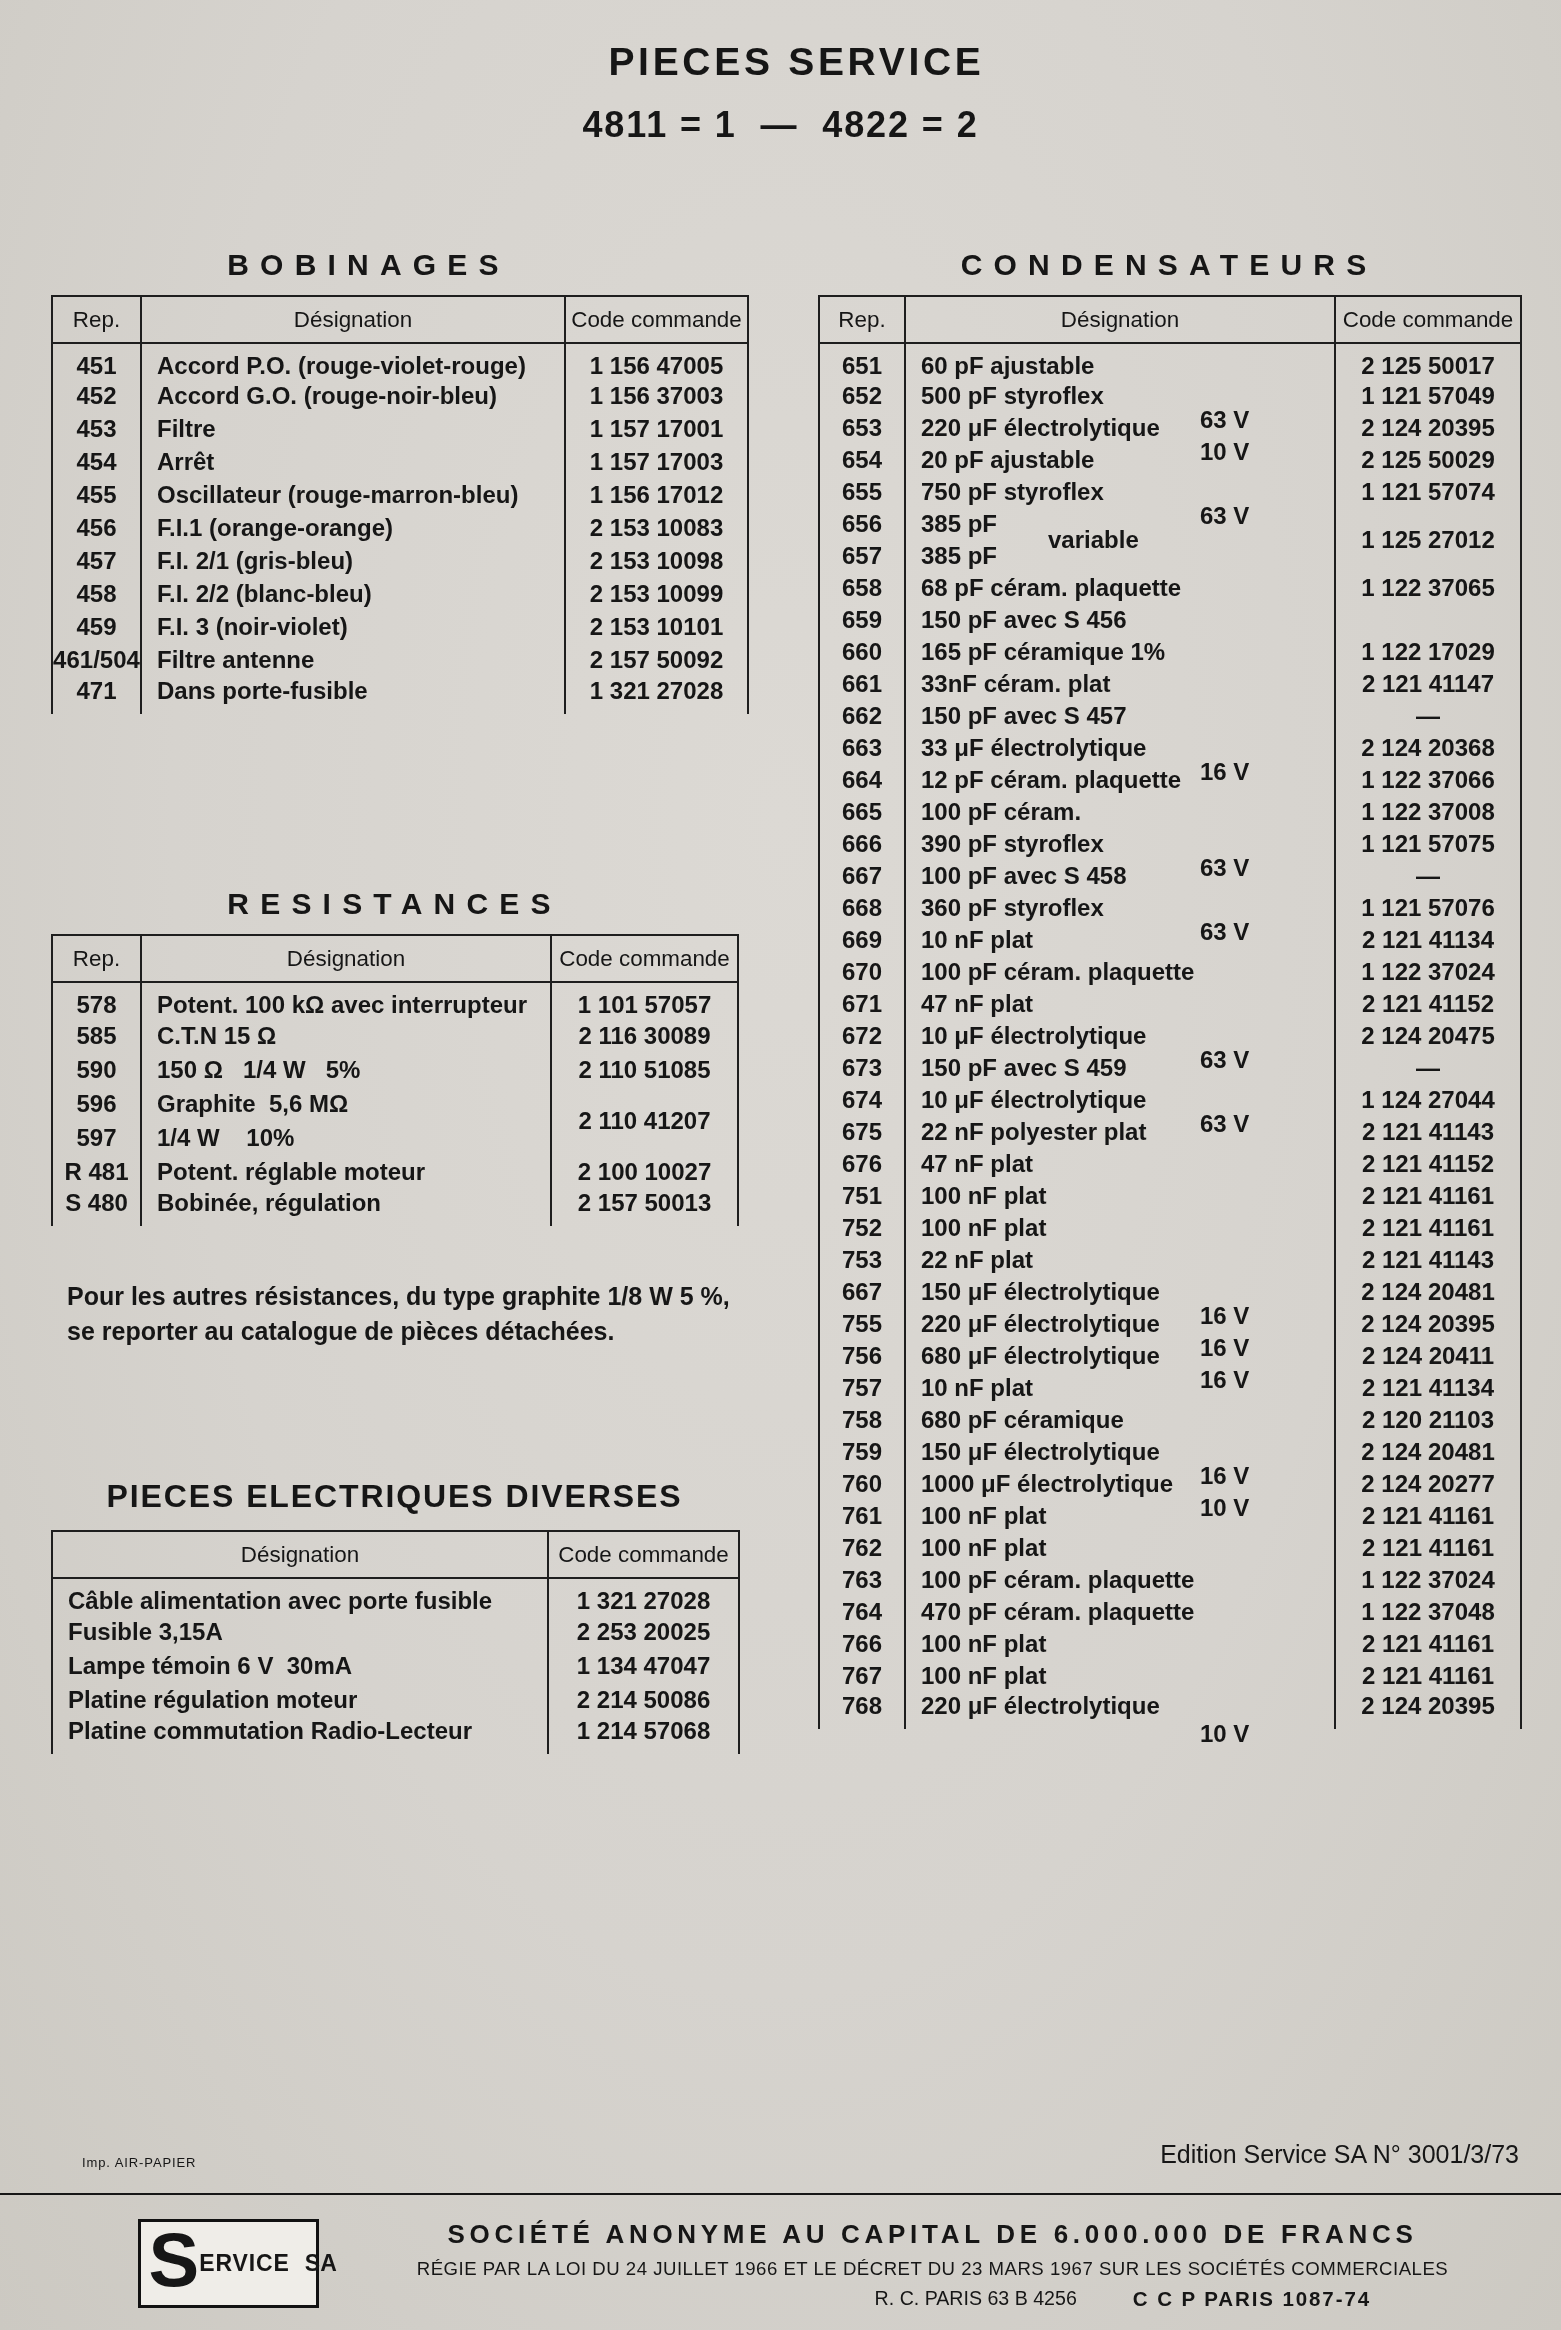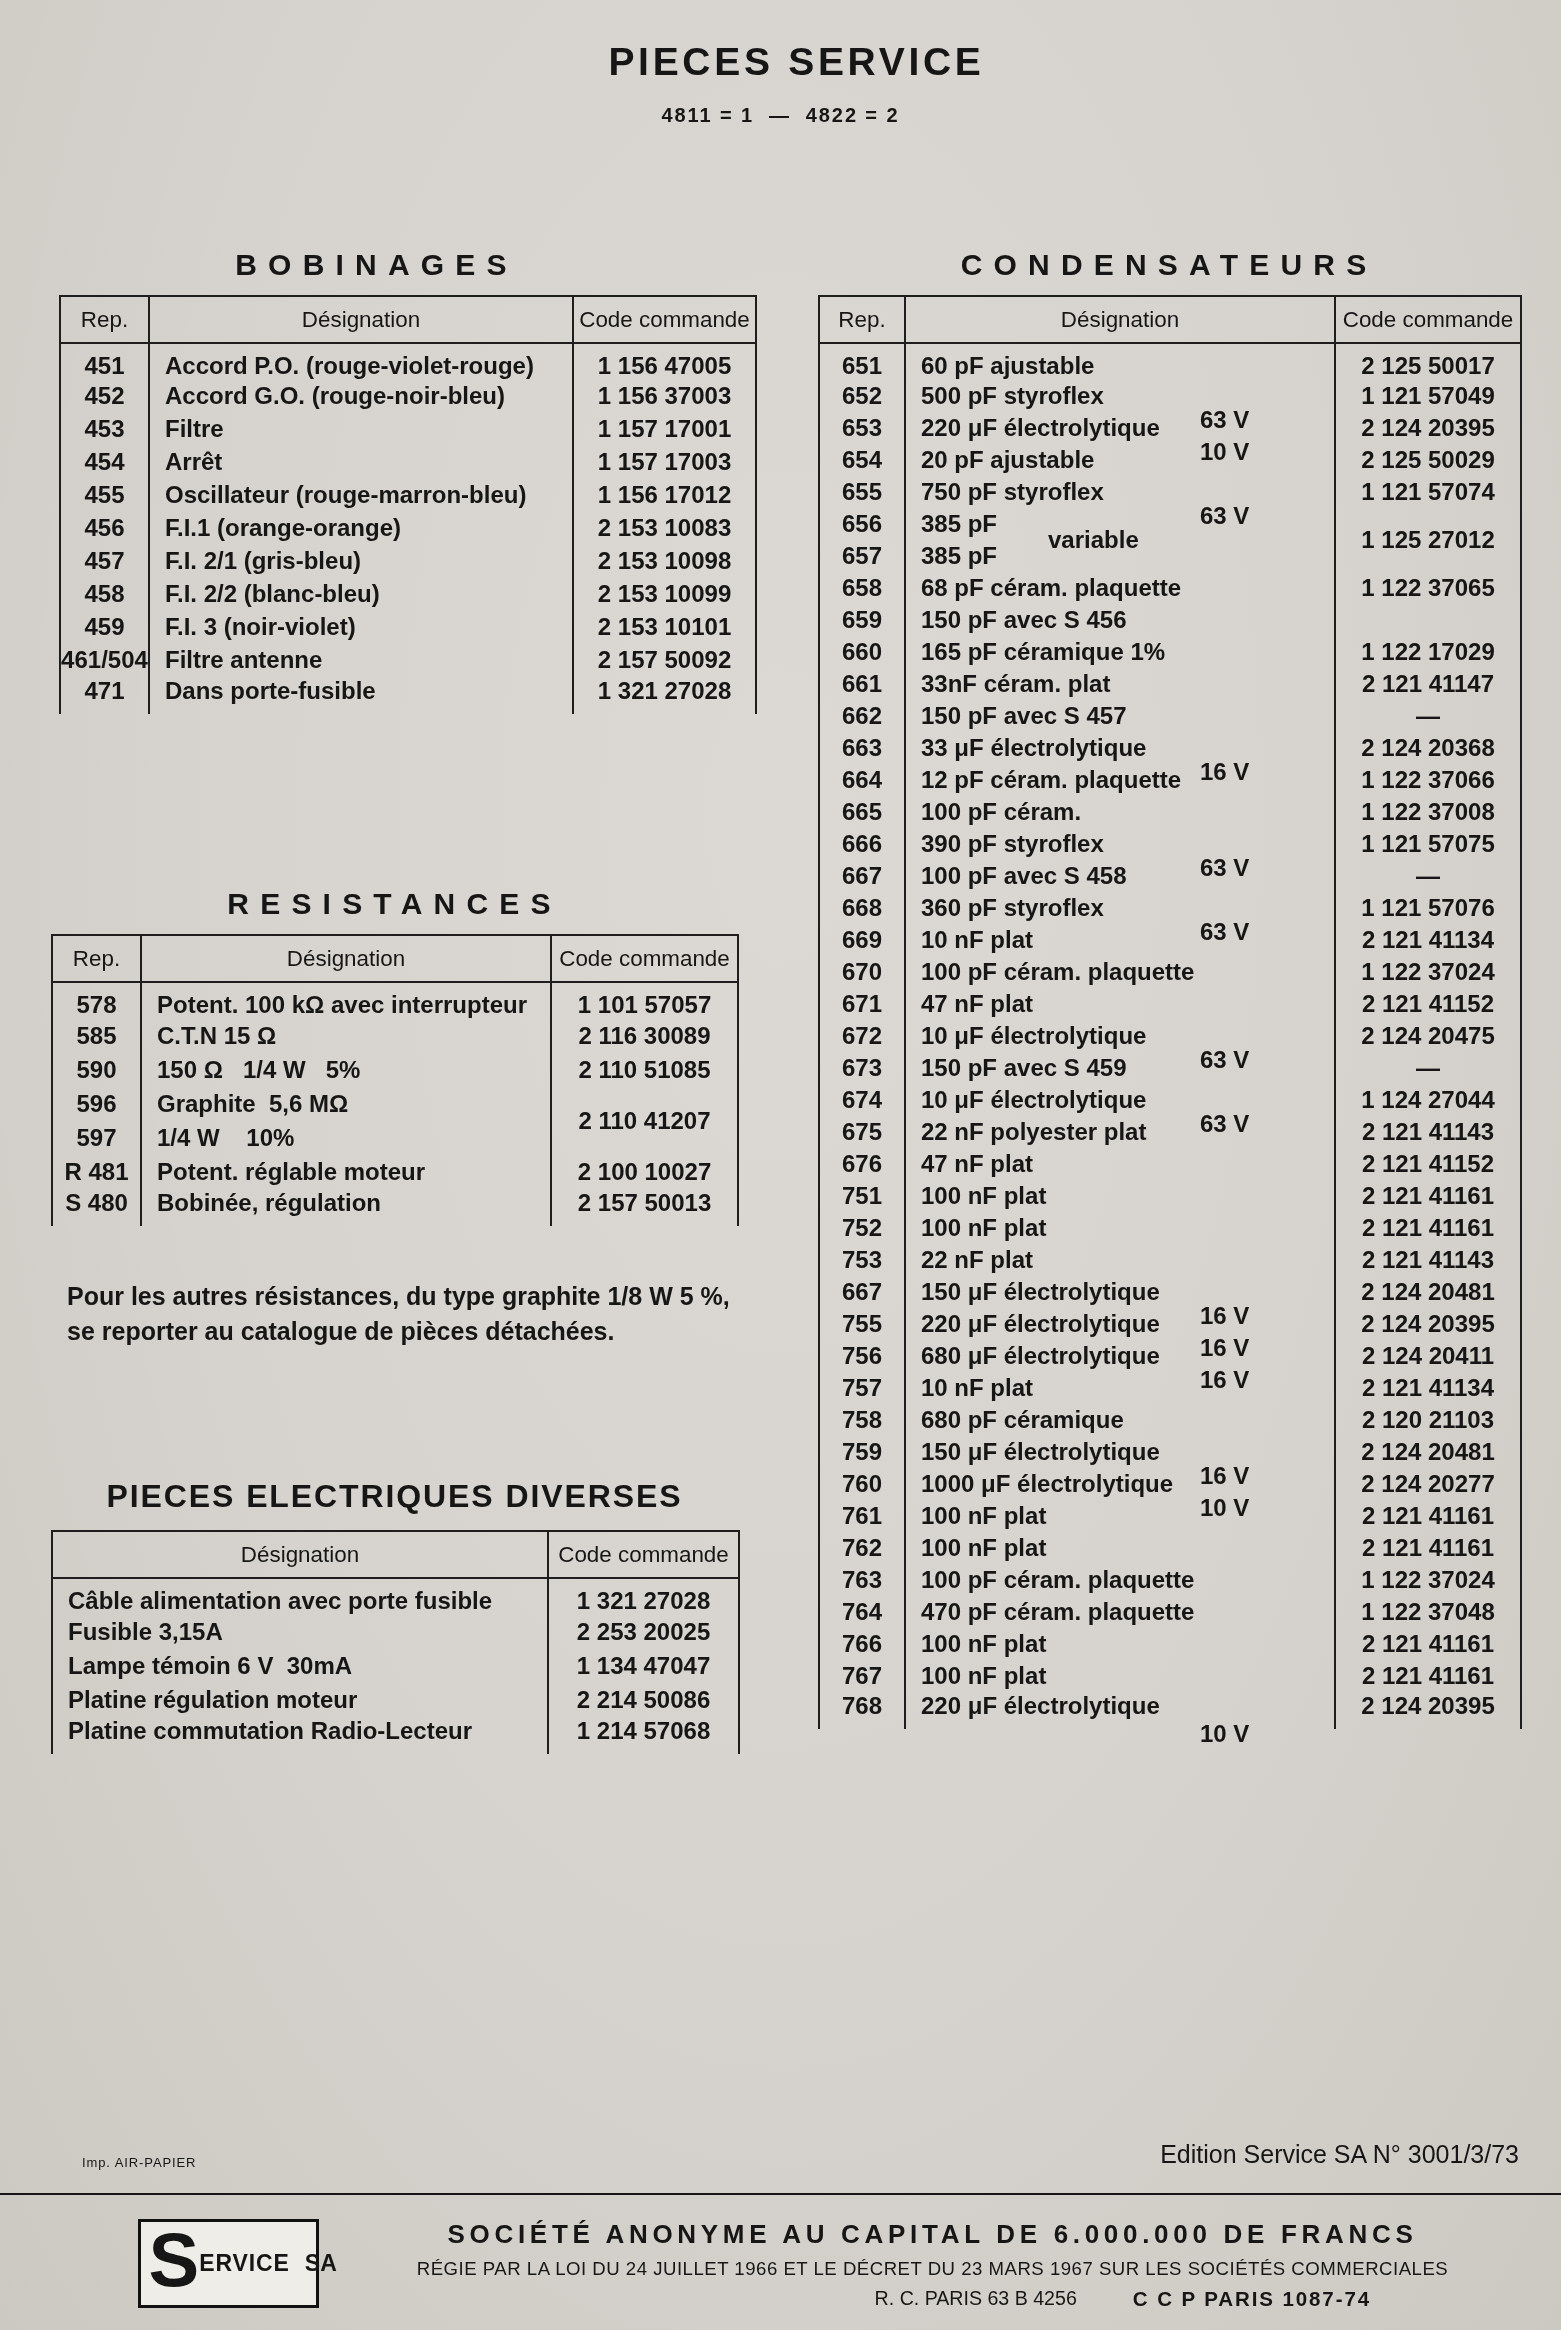--- a/index.html
+++ b/index.html
@@ -6,27 +6,27 @@
   html,body { margin:0; padding:0; background:#8f8d89; }
   .page {
     position:relative; width:1561px; height:2331px; margin:0 auto;
     background: radial-gradient(ellipse at 50% 35%, #dcd9d4 0%, #d6d3ce 55%, #ccc9c2 100%);
     font-family:"Liberation Sans","DejaVu Sans",sans-serif;
     color:#161616; overflow:hidden;
   }
   .doc-title { position:absolute; top:24px; left:0; width:100%; text-align:center;
     font-size:39px; font-weight:700; letter-spacing:3.7px; margin:16px; }
   .doc-subtitle { position:absolute; top:104px; left:0; width:100%; text-align:center;
-    font-size:20px; font-weight:700; letter-spacing:1.9px; }
+    font-size:36px; font-weight:700; letter-spacing:1.9px; }
 
   .sec { position:absolute; }
   .sec-title { margin:0 0 13px 0; text-align:center; font-size:30px; font-weight:700; letter-spacing:11.2px; }
   .sec-pieces .sec-title { font-size:32px; letter-spacing:1.9px; margin-bottom:15px; }
 
-  .sec-bobinages     { left:51px;  top:248px;  width:635px;margin-left:8px; }
+  .sec-bobinages     { left:51px;  top:248px;  width:635px; }
   .sec-resistances   { left:51px;  top:887px;  width:687px; }
   .sec-pieces        { left:51px;  top:1478px; width:687px; }
   .sec-condensateurs { left:818px; top:248px;  width:702px; }
 
   table.parts-table { width:100%; border-collapse:collapse; table-layout:fixed; background:transparent; }
   .parts-table th, .parts-table td { border:2.3px solid #1e1e1e; }
   .parts-table th { height:47px; font-size:22.4px; font-weight:400; text-align:center; padding:0 3.7px; }
   .parts-table td { border-top:none; border-bottom:none; vertical-align:middle;
     font-size:24px; font-weight:700; padding:0; }
   td.col-rep  { text-align:center; }

